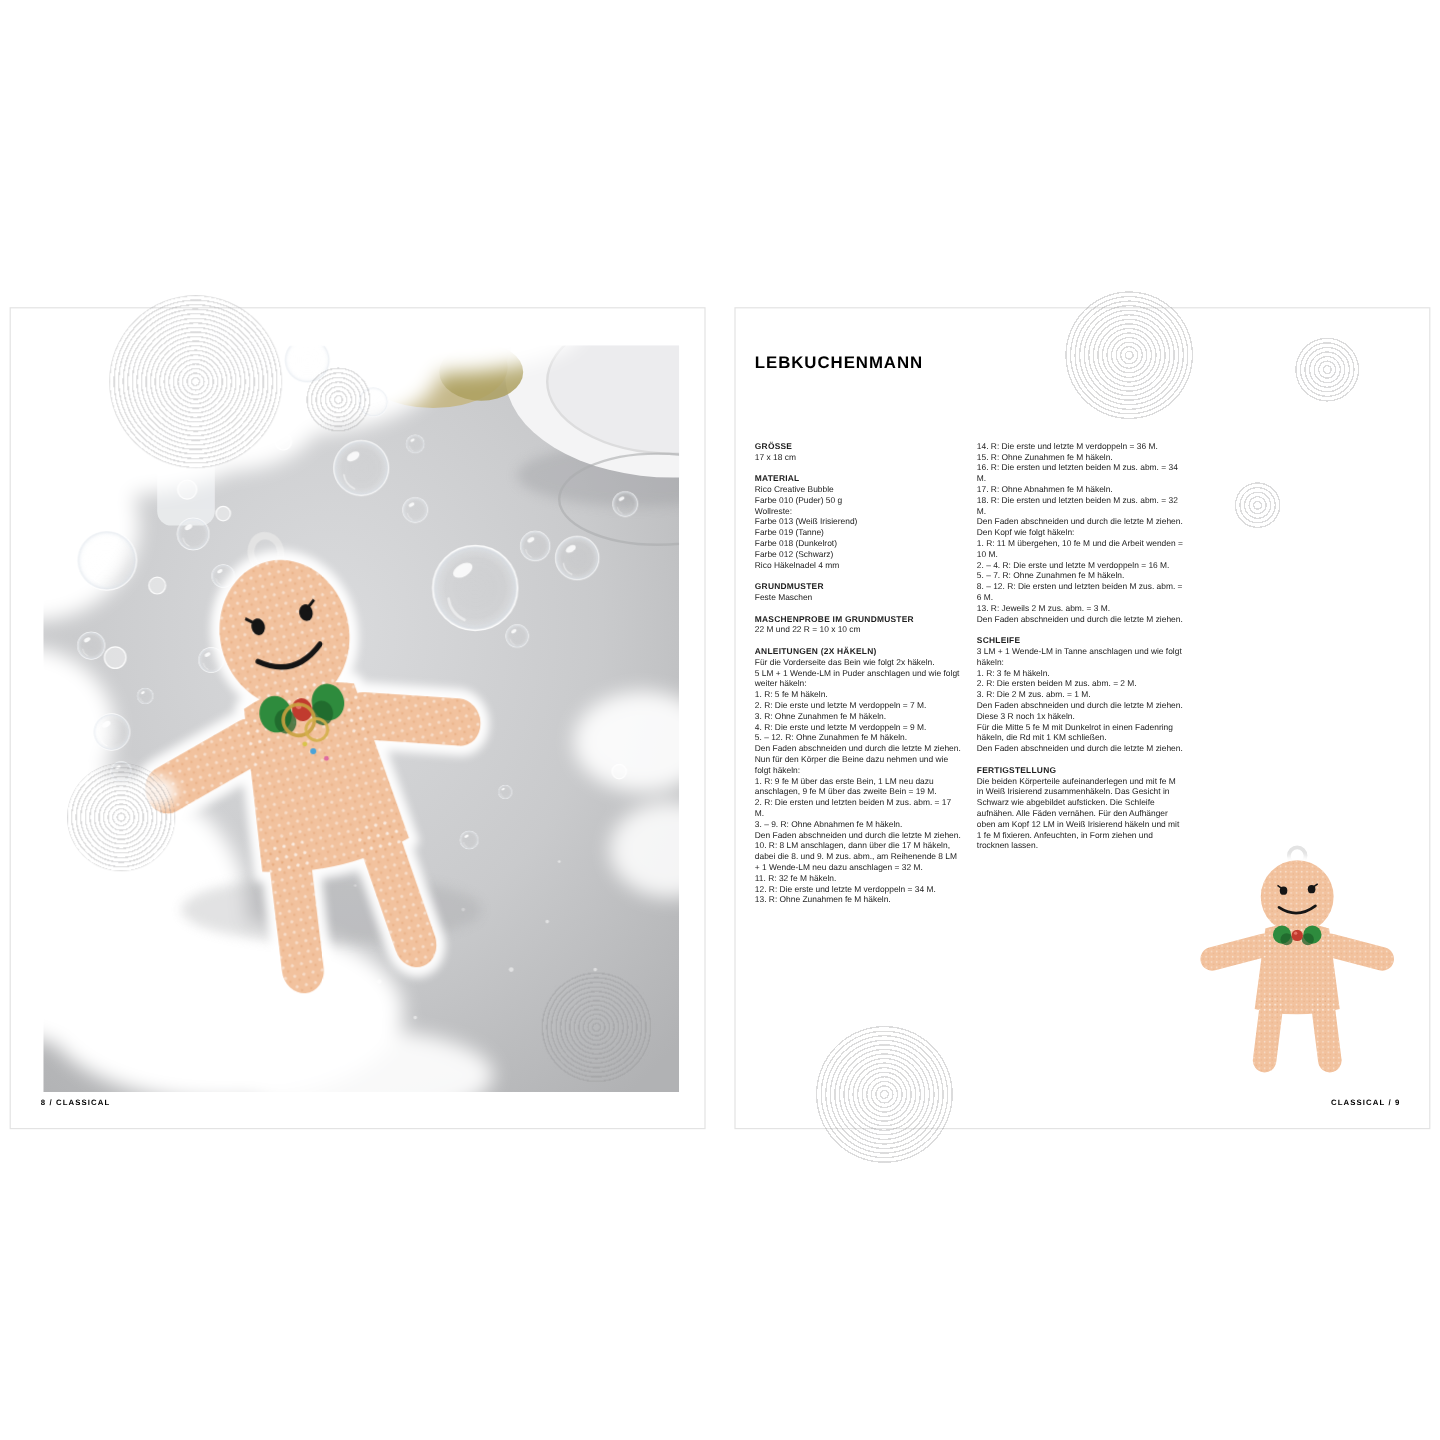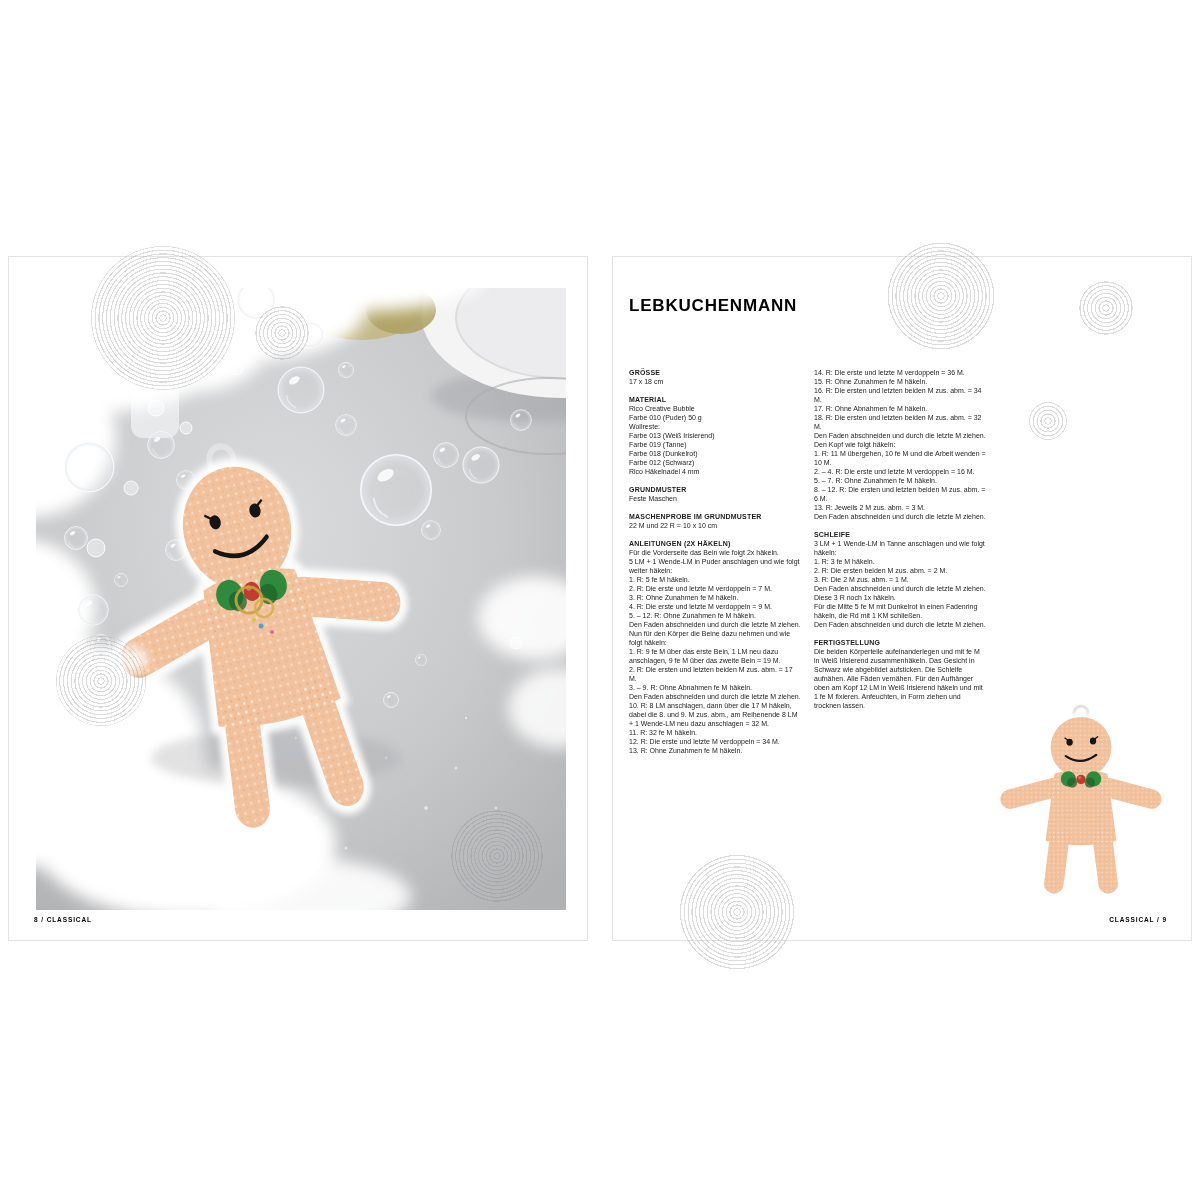--- a/index.html
+++ b/index.html
@@ -7,21 +7,21 @@
   .canvas{position:absolute;left:0;top:0;width:1200px;height:1200px;background:#fff;}
   .page{position:absolute;top:256px;height:685px;background:#fff;border:1px solid #e3e3e3;box-sizing:border-box;}
   .page-left{left:8px;width:580px;}
   .page-right{left:612px;width:580px;}
   .photo{position:absolute;left:27px;top:31px;width:530px;height:622px;overflow:hidden;}
   .photo svg{display:block;}
   
   .ripple{position:absolute;border-radius:50%;pointer-events:none;z-index:6;
     background:repeating-radial-gradient(circle, rgba(255,255,255,0) 0 2.7px, rgba(138,138,140,0.30) 2.7px 3.8px);}
   
-  .title{position:absolute;left:16px;top:28px;font-size:17px;font-weight:bold;letter-spacing:0.8px;color:#000;}
+  .title{position:absolute;left:16px;top:28px;font-size:14px;font-weight:bold;letter-spacing:0.8px;color:#000;}
   .cols{position:absolute;left:16px;top:111px;display:flex;gap:13px;}
   .col{width:172px;font-size:7px;line-height:9px;color:#1c1c1c;}
   .blk-h{font-weight:bold;margin-top:9px;letter-spacing:0.2px;}
   .blk-h:first-child{margin-top:0;}
   .blk-p{margin:0;}
   .footer{position:absolute;top:659px;font-size:6.5px;font-weight:bold;letter-spacing:0.9px;color:#000;}
   .footer-left{left:25px;}
   .footer-right{right:24px;}
   .cutout{position:absolute;left:373px;top:446px;width:190px;height:215px;}
   

